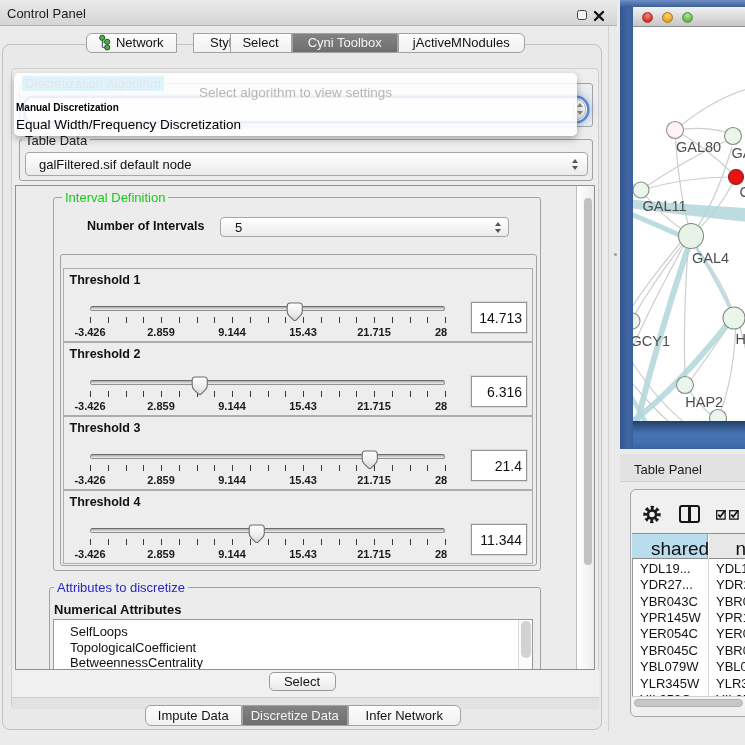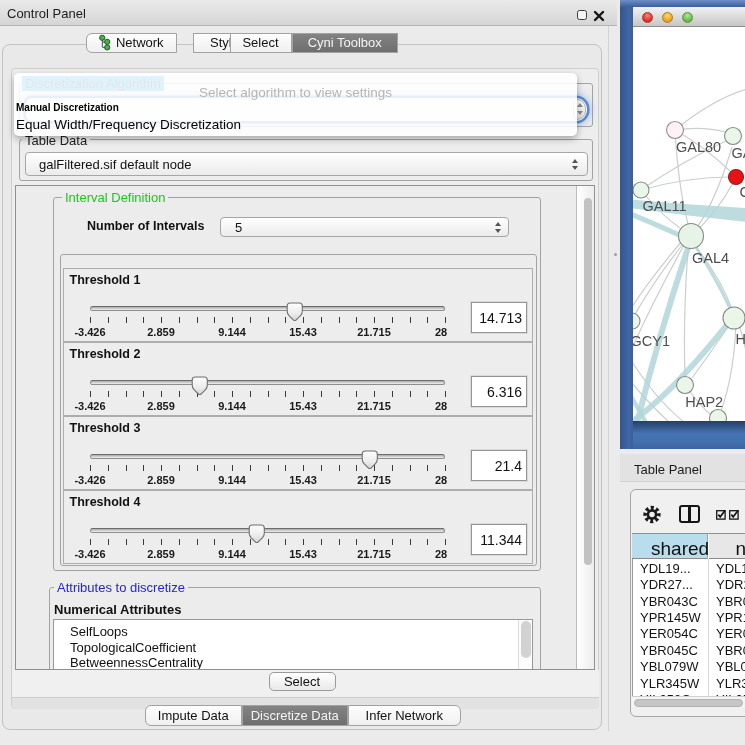--- a/index.html
+++ b/index.html
@@ -87,20 +87,21 @@
 <div id="toptabs">
     <div class="seg" style="left:86px;width:90.5px;border-top-left-radius:6px;border-bottom-left-radius:6px;"><svg width="12" height="17" viewBox="0 0 12 17" style="margin-right:5px">
         <path d="M3.4,5.5 L3.4,13.3 M3.4,8.1 L7,8.1 M3.4,13.3 L7,13.3" stroke="#5a6b7a" stroke-width="1.2" fill="none"></path>
         <circle cx="3.2" cy="3.8" r="2.6" fill="#4fae4f" stroke="#1e5c1e" stroke-width="1"></circle>
         <circle cx="8.2" cy="7.8" r="2.6" fill="#4fae4f" stroke="#1e5c1e" stroke-width="1"></circle>
         <circle cx="8.2" cy="13.4" r="2.6" fill="#4fae4f" stroke="#1e5c1e" stroke-width="1"></circle>
       </svg>Network</div>
 <div class="seg" style="left:193px;width:63px;">Style</div>
 <div class="seg" style="left:229.5px;width:62px;">Select</div>
 <div class="seg dark" style="left:291.5px;width:106.5px;">Cyni Toolbox</div>
+<div class="seg" style="left:398px;width:126.5px;border-top-right-radius:6px;border-bottom-right-radius:6px;">jActiveMNodules</div>
   </div>
 <div id="innerpanel"></div>
 
 <div class="group" style="left:19px;top:82.5px;width:574px;height:44px"></div>
 <div class="glabel" style="left:22px;top:76px;background:#0ea5e9;color:#333">Discretization Algorithm</div>
 <div id="combo1">
     <div class="cap"></div>
   <div class="udarrows up" style="right:4.5px;top:4.5px;border-bottom-color:#8a8a8a"></div>
   <div class="udarrows dn" style="right:4.5px;top:12.5px;border-top-color:#8a8a8a"></div>
 </div>

